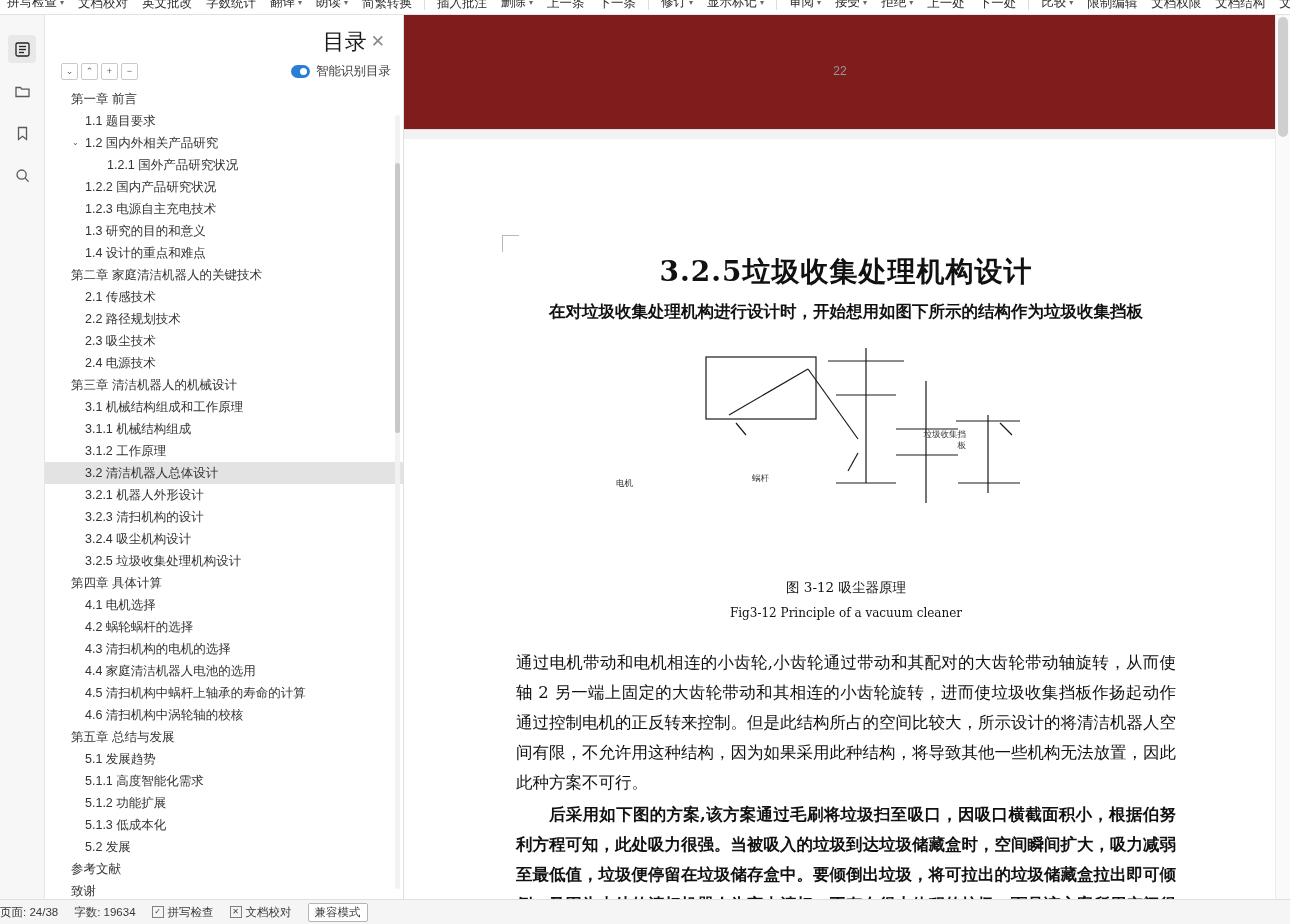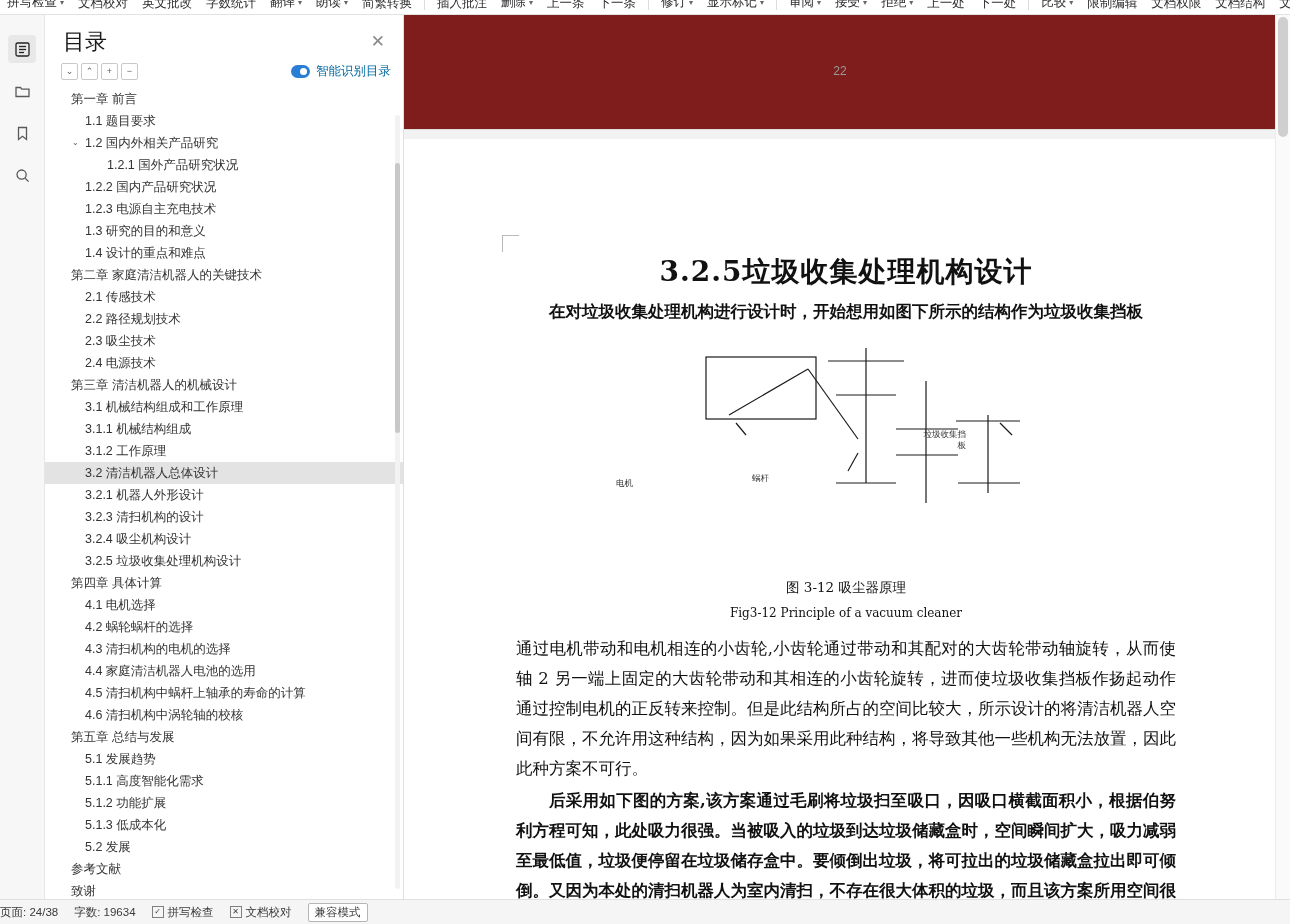--- a/index.html
+++ b/index.html
@@ -107,21 +107,21 @@
     background: #fff;
     display: flex;
     flex-direction: column;
     position: relative;
     min-height: 0;
   }
   .catalog-head {
     padding: 16px 14px 2px 18px;
     display: flex;
     align-items: flex-start;
-    justify-content: space-between;
+    justify-content: flex-end;
   }
   .catalog-title {
     font-size: 22px;
     color: #1a1a1a;
     font-weight: normal;
     line-height: 1;
   }
   .catalog-close {
     font-size: 17px;
     color: #8a8a8a;
@@ -146,21 +146,21 @@
     align-items: center;
     justify-content: center;
     background: #fff;
     line-height: 1;
   }
   .smart-toc {
     display: flex;
     align-items: center;
     gap: 6px;
     font-size: 12.5px;
-    color: #0369a1;
+    color: #404040;
   }
   .smart-dot {
     width: 19px;
     height: 13px;
     border-radius: 7px;
     background: #2a7fd4;
     display: inline-block;
     position: relative;
   }
   .smart-dot::after {
@@ -534,21 +534,21 @@
               </g>
             </svg>
             <div class="fig-label" style="left:100px; top:94px;margin-top:41px;">电机</div>
             <div class="fig-label" style="left:236px; top:130px;">蜗杆</div>
             <div class="fig-label" style="left:404px; top:86px; width:46px; white-space:normal; line-height:11px;text-align:right;">垃圾收集挡板</div>
           </div>
 
           <div class="fig-caption">图 3-12  吸尘器原理</div>
           <div class="fig-caption en">Fig3-12   Principle of a vacuum cleaner</div>
 
-          <p class="doc-p" style="margin-top:14px;">通过电机带动和电机相连的小齿轮,小齿轮通过带动和其配对的大齿轮带动轴旋转，从而使轴 2 另一端上固定的大齿轮带动和其相连的小齿轮旋转，进而使垃圾收集挡板作扬起动作通过控制电机的正反转来控制。但是此结构所占的空间比较大，所示设计的将清洁机器人空间有限，不允许用这种结构，因为如果采用此种结构，将导致其他一些机构无法放置，因此此种方案不可行。</p>
+          <p class="doc-p" style="margin-top:28px;">通过电机带动和电机相连的小齿轮,小齿轮通过带动和其配对的大齿轮带动轴旋转，从而使轴 2 另一端上固定的大齿轮带动和其相连的小齿轮旋转，进而使垃圾收集挡板作扬起动作通过控制电机的正反转来控制。但是此结构所占的空间比较大，所示设计的将清洁机器人空间有限，不允许用这种结构，因为如果采用此种结构，将导致其他一些机构无法放置，因此此种方案不可行。</p>
           <p class="doc-p indent">后采用如下图的方案,该方案通过毛刷将垃圾扫至吸口，因吸口横截面积小，根据伯努利方程可知，此处吸力很强。当被吸入的垃圾到达垃圾储藏盒时，空间瞬间扩大，吸力减弱至最低值，垃圾便停留在垃圾储存盒中。要倾倒出垃圾，将可拉出的垃圾储藏盒拉出即可倾倒。又因为本处的清扫机器人为室内清扫，不存在很大体积的垃圾，而且该方案所用空间很小，故本处采用该方案，图如 3-13 所示:</p>
         </div>
       </div>
 
       <div class="v-track">
         <div class="v-thumb"></div>
       </div>
     </div>
   </div>
 

